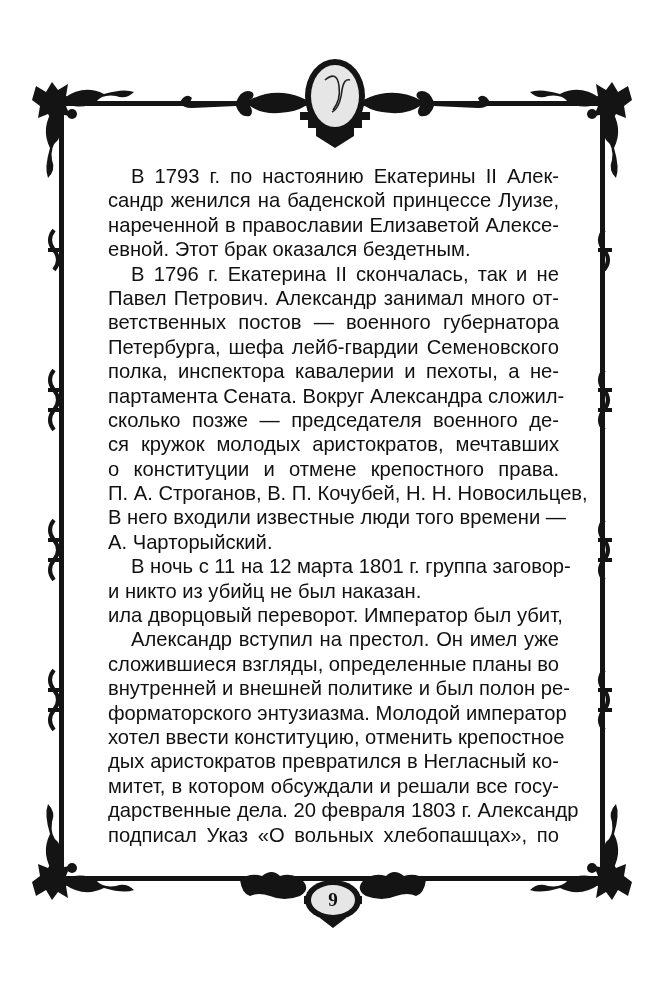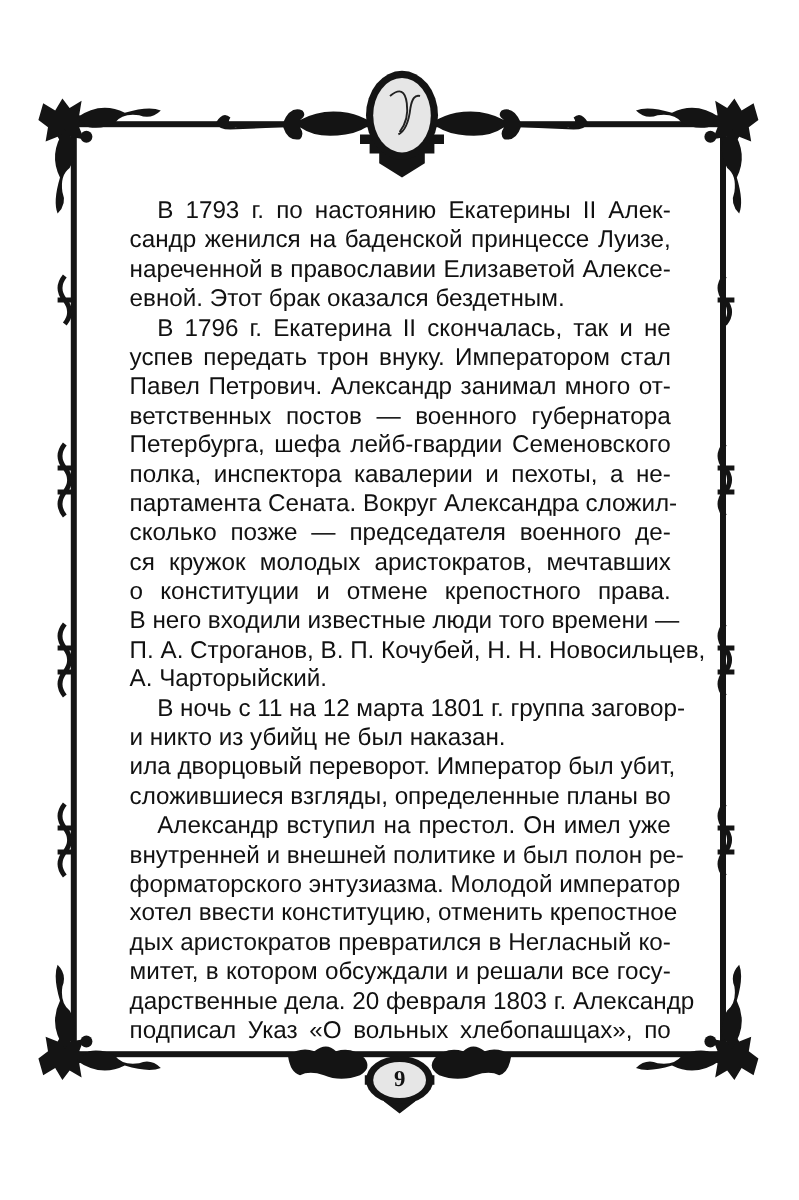--- a/index.html
+++ b/index.html
@@ -125,41 +125,40 @@
 
   <div class="body-text">
     <div>
       <span class="line indent">В 1793 г. по настоянию Екатерины II Алек-</span>
       <span class="line">сандр женился на баденской принцессе Луизе,</span>
       <span class="line">нареченной в православии Елизаветой Алексе-</span>
       <span class="line last">евной. Этот брак оказался бездетным.</span>
     </div>
     <div>
       <span class="line indent">В 1796 г. Екатерина II скончалась, так и не</span>
-      <span class="line">успев передать трон внуку. Императором стал</span>
       <span class="line">Павел Петрович. Александр занимал много от-</span>
       <span class="line">ветственных постов — военного губернатора</span>
       <span class="line">Петербурга, шефа лейб-гвардии Семеновского</span>
       <span class="line">полка, инспектора кавалерии и пехоты, а не-</span>
       <span class="line">партамента Сената. Вокруг Александра сложил-</span>
       <span class="line">сколько позже — председателя военного де-</span>
       <span class="line">ся кружок молодых аристократов, мечтавших</span>
       <span class="line">о конституции и отмене крепостного права.</span>
+      <span class="line">П. А. Строганов, В. П. Кочубей, Н. Н. Новосильцев,</span>
       <span class="line">В него входили известные люди того времени —</span>
-      <span class="line">П. А. Строганов, В. П. Кочубей, Н. Н. Новосильцев,</span>
       <span class="line last">А. Чарторыйский.</span>
     </div>
     <div>
       <span class="line indent">В ночь с 11 на 12 марта 1801 г. группа заговор-</span>
       <span class="line last">и никто из убийц не был наказан.</span>
       <span class="line">ила дворцовый переворот. Император был убит,</span>
     </div>
     <div>
+      <span class="line indent">Александр вступил на престол. Он имел уже</span>
       <span class="line">сложившиеся взгляды, определенные планы во</span>
-      <span class="line indent">Александр вступил на престол. Он имел уже</span>
       <span class="line">внутренней и внешней политике и был полон ре-</span>
       <span class="line">форматорского энтузиазма. Молодой император</span>
       <span class="line">хотел ввести конституцию, отменить крепостное</span>
       <span class="line">дых аристократов превратился в Негласный ко-</span>
       <span class="line">митет, в котором обсуждали и решали все госу-</span>
       <span class="line">дарственные дела. 20 февраля 1803 г. Александр</span>
       <span class="line">подписал Указ «О вольных хлебопашцах», по</span>
     </div>
   </div>
 

